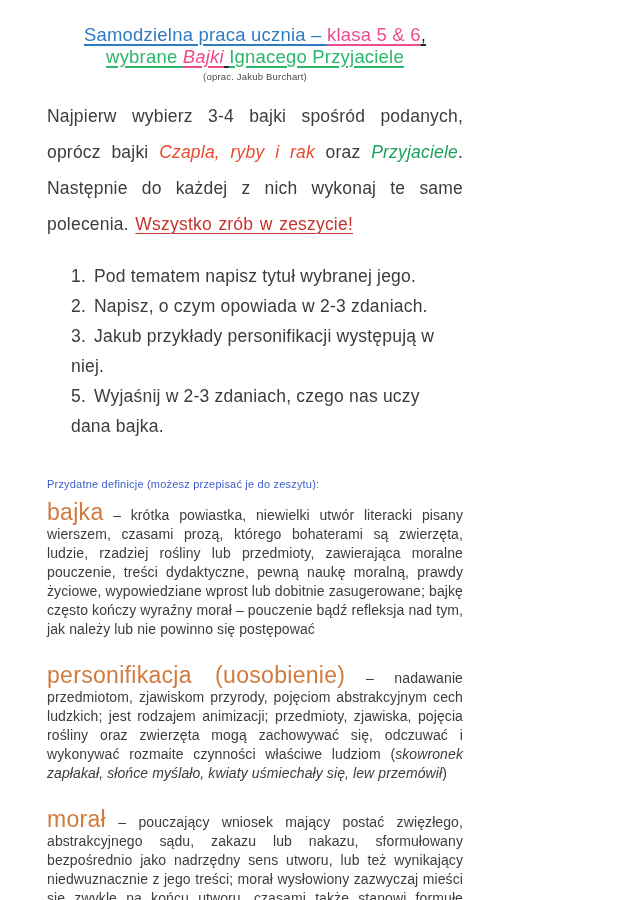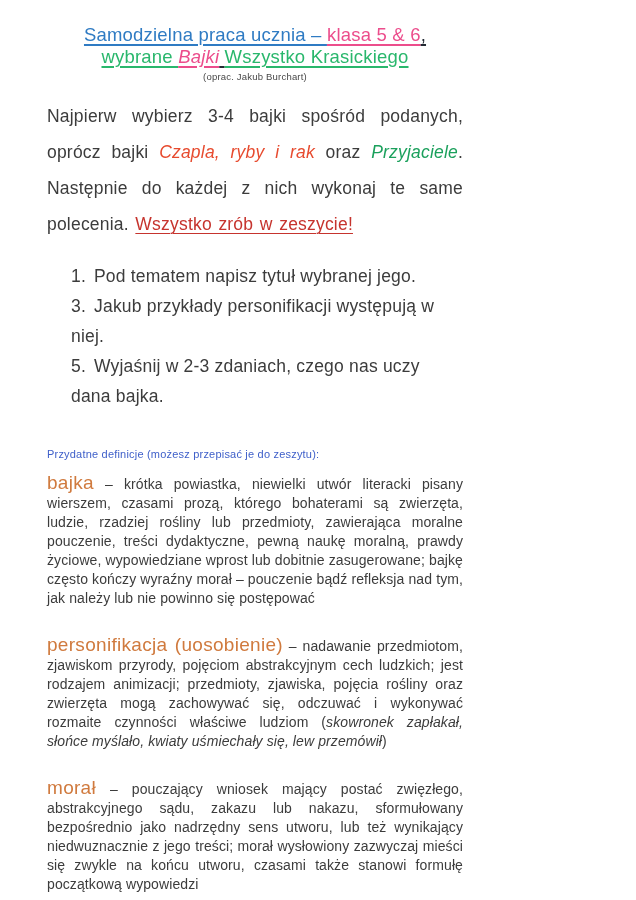--- a/index.html
+++ b/index.html
@@ -46,37 +46,38 @@
   .tasks li{line-height:30px;}
   .task-num{display:inline-block;min-width:23px;}
   .def-heading{
     margin:37px 0 0 0;font-size:11px;font-weight:400;letter-spacing:.2px;
     color:var(--heading-blue);
   }
   .definition{
     margin:13px 0 0 0;font-size:14px;line-height:19px;text-align:justify;letter-spacing:.1px;
   }
   .definition + .definition{margin-top:27px;}
-  .term{font-size:19px;color:var(--term-orange);letter-spacing:.3px;}
+  .term{font-size:23px;color:var(--term-orange);letter-spacing:.3px;}
 </style>
 </head>
 <body>
 
 <div class="page">
 
   <header class="title-block">
     <div class="title-line"><span class="u c-blue">Samodzielna praca ucznia – </span><span class="u c-pink">klasa 5 &amp; 6</span><span class="u c-dark">,</span></div>
-    <div class="title-line"><span class="u c-green">wybrane </span><span class="u c-pink it">Bajki</span><span class="u c-dark"> </span><span class="u c-green">Wszystko Krasickiego</span></div>
+    <div class="title-line"><span class="u c-green">wybrane </span><span class="u c-pink it">Bajki</span><span class="u c-dark"> </span><span class="u c-green">Ignacego Przyjaciele</span></div>
     <div class="byline">(oprac. Jakub Burchart)</div>
   </header>
 
   <p class="intro"><span>Najpierw wybierz 3-4 bajki spośród podanych, oprócz bajki </span><span class="fable-red">Czapla, ryby i rak</span><span> oraz </span><span class="fable-green">Przyjaciele</span><span>. Następnie do każdej z nich wykonaj te same polecenia. </span><span class="warning">Wszystko zrób w zeszycie!</span></p>
 
   <ol class="tasks">
     <li><span class="task-num">1.</span><span>Pod tematem napisz tytuł wybranej jego.</span></li>
+    <li><span class="task-num">2.</span><span>Napisz, o czym opowiada w 2-3 zdaniach.</span></li>
     <li><span class="task-num">3.</span><span>Jakub przykłady personifikacji występują w niej.</span></li>
     <li><span class="task-num">5.</span><span>Wyjaśnij w 2-3 zdaniach, czego nas uczy dana bajka.</span></li>
   </ol>
 
   <h2 class="def-heading">Przydatne definicje (możesz przepisać je do zeszytu):</h2>
 
   <p class="definition"><span class="term">bajka</span><span> – krótka powiastka, niewielki utwór literacki pisany wierszem, czasami prozą, którego bohaterami są zwierzęta, ludzie, rzadziej rośliny lub przedmioty, zawierająca moralne pouczenie, treści dydaktyczne, pewną naukę moralną, prawdy życiowe, wypowiedziane wprost lub dobitnie zasugerowane; bajkę często kończy wyraźny morał – pouczenie bądź refleksja nad tym, jak należy lub nie powinno się postępować</span></p>
 
   <p class="definition"><span class="term">personifikacja (uosobienie)</span><span> – nadawanie przedmiotom, zjawiskom przyrody, pojęciom abstrakcyjnym cech ludzkich; jest rodzajem animizacji; przedmioty, zjawiska, pojęcia rośliny oraz zwierzęta mogą zachowywać się, odczuwać i wykonywać rozmaite czynności właściwe ludziom (</span><span class="it">skowronek zapłakał, słońce myślało, kwiaty uśmiechały się, lew przemówił</span><span>)</span></p>
 

